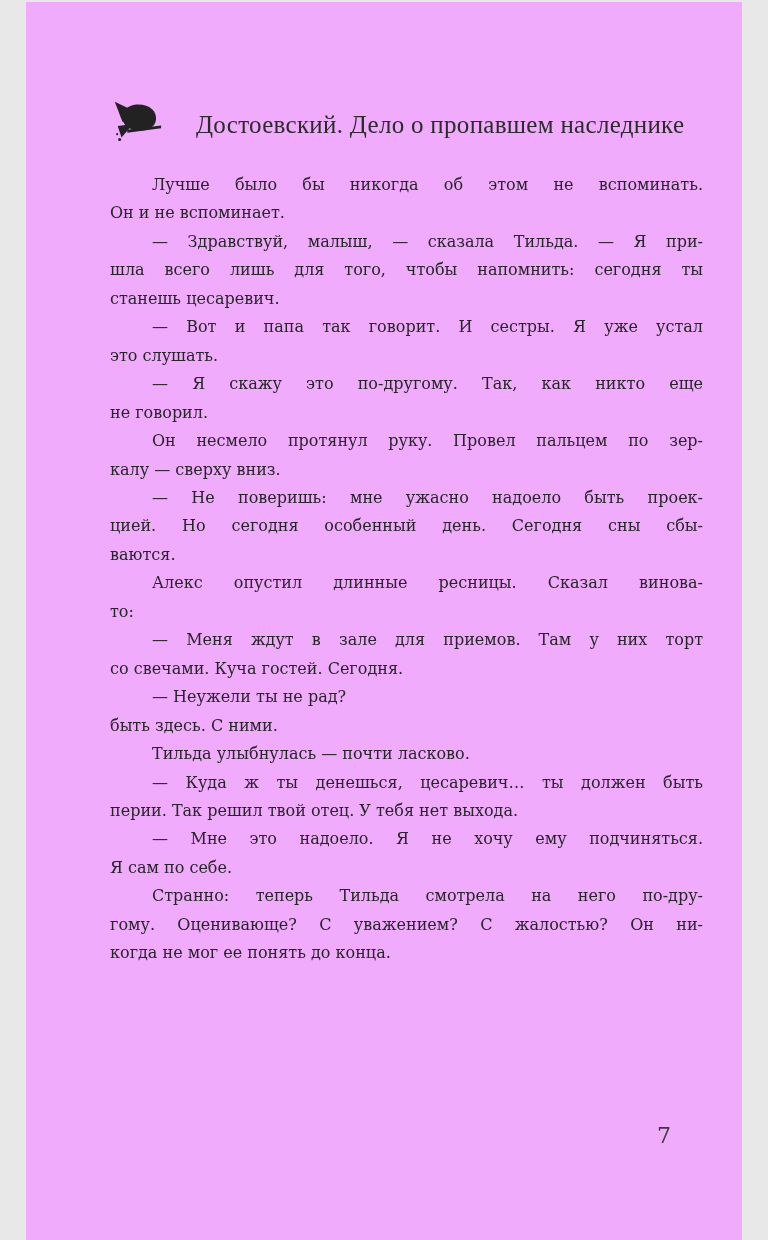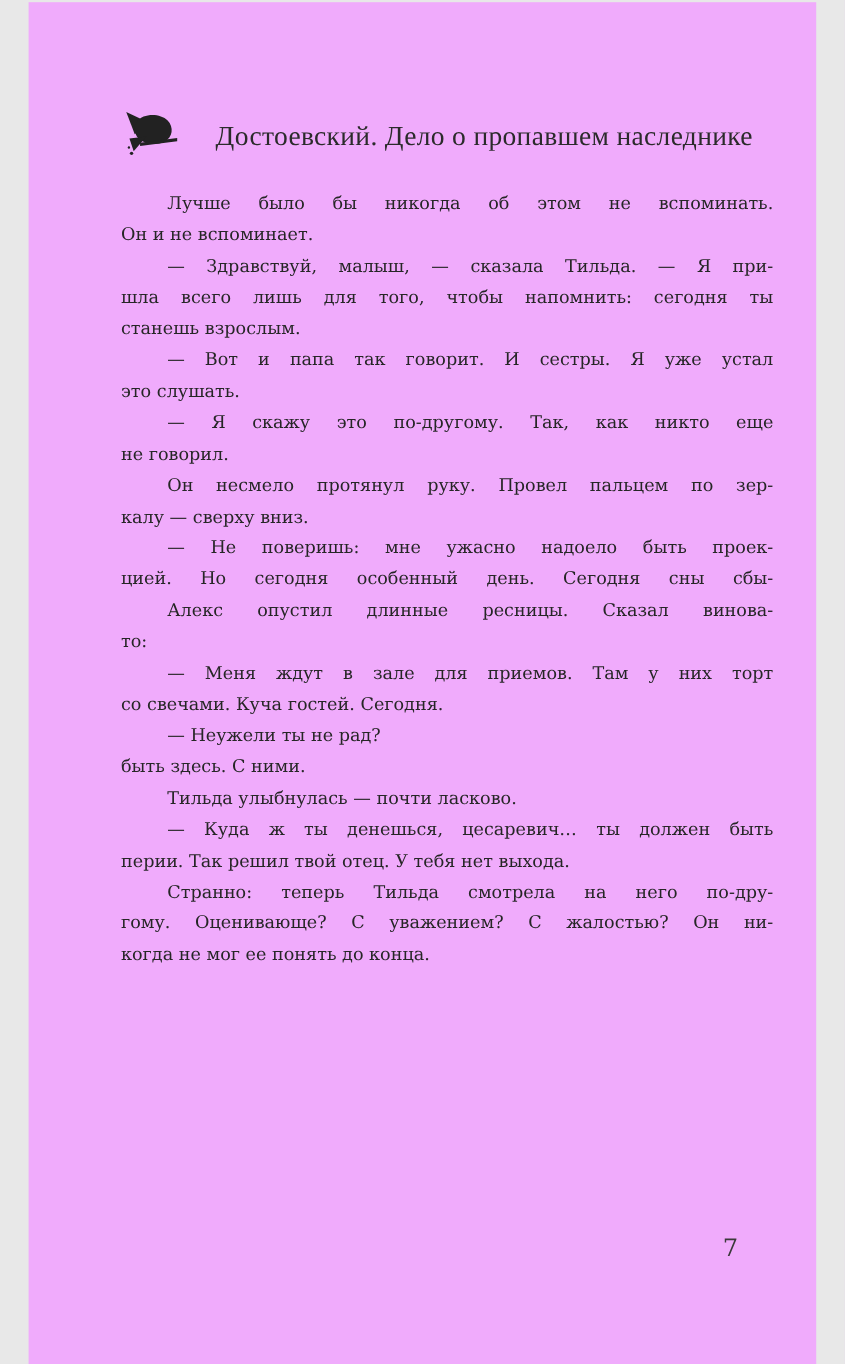--- a/index.html
+++ b/index.html
@@ -99,37 +99,38 @@
   </div>
 
   <main class="body-text" id="paragraphs">
       <p class="para">
         <span class="line first">Лучше было бы никогда об этом не вспоминать.</span>
         <span class="line last">Он и не вспоминает.</span>
       </p>
       <p class="para">
         <span class="line first">— Здравствуй, малыш, — сказала Тильда. — Я при-</span>
         <span class="line">шла всего лишь для того, чтобы напомнить: сегодня ты</span>
-        <span class="line last">станешь взрослым.</span>
+        <span class="line last">станешь цесаревич.</span>
       </p>
       <p class="para">
         <span class="line first">— Вот и папа так говорит. И сестры. Я уже устал</span>
         <span class="line last">это слушать.</span>
       </p>
       <p class="para">
         <span class="line first">— Я скажу это по-другому. Так, как никто еще</span>
         <span class="line last">не говорил.</span>
       </p>
       <p class="para">
         <span class="line first">Он несмело протянул руку. Провел пальцем по зер-</span>
         <span class="line last">калу — сверху вниз.</span>
       </p>
       <p class="para">
         <span class="line first">— Не поверишь: мне ужасно надоело быть проек-</span>
         <span class="line">цией. Но сегодня особенный день. Сегодня сны сбы-</span>
+        <span class="line last">ваются.</span>
       </p>
       <p class="para">
         <span class="line first">Алекс опустил длинные ресницы. Сказал винова-</span>
         <span class="line last">то:</span>
       </p>
       <p class="para">
         <span class="line first">— Меня ждут в зале для приемов. Там у них торт</span>
         <span class="line last">со свечами. Куча гостей. Сегодня.</span>
       </p>
       <p class="para">
@@ -139,20 +140,24 @@
         <span class="line last">быть здесь. С ними.</span>
       </p>
       <p class="para">
         <span class="line first last">Тильда улыбнулась — почти ласково.</span>
       </p>
       <p class="para">
         <span class="line first">— Куда ж ты денешься, цесаревич… ты должен быть</span>
         <span class="line last">перии. Так решил твой отец. У тебя нет выхода.</span>
       </p>
       <p class="para">
+        <span class="line first">— Мне это надоело. Я не хочу ему подчиняться.</span>
+        <span class="line last">Я сам по себе.</span>
+      </p>
+      <p class="para">
         <span class="line first">Странно: теперь Тильда смотрела на него по-дру-</span>
         <span class="line">гому. Оценивающе? С уважением? С жалостью? Он ни-</span>
         <span class="line last">когда не мог ее понять до конца.</span>
       </p>
     </main>
 
   <div class="page-number">7</div>
 
 </div>
 

